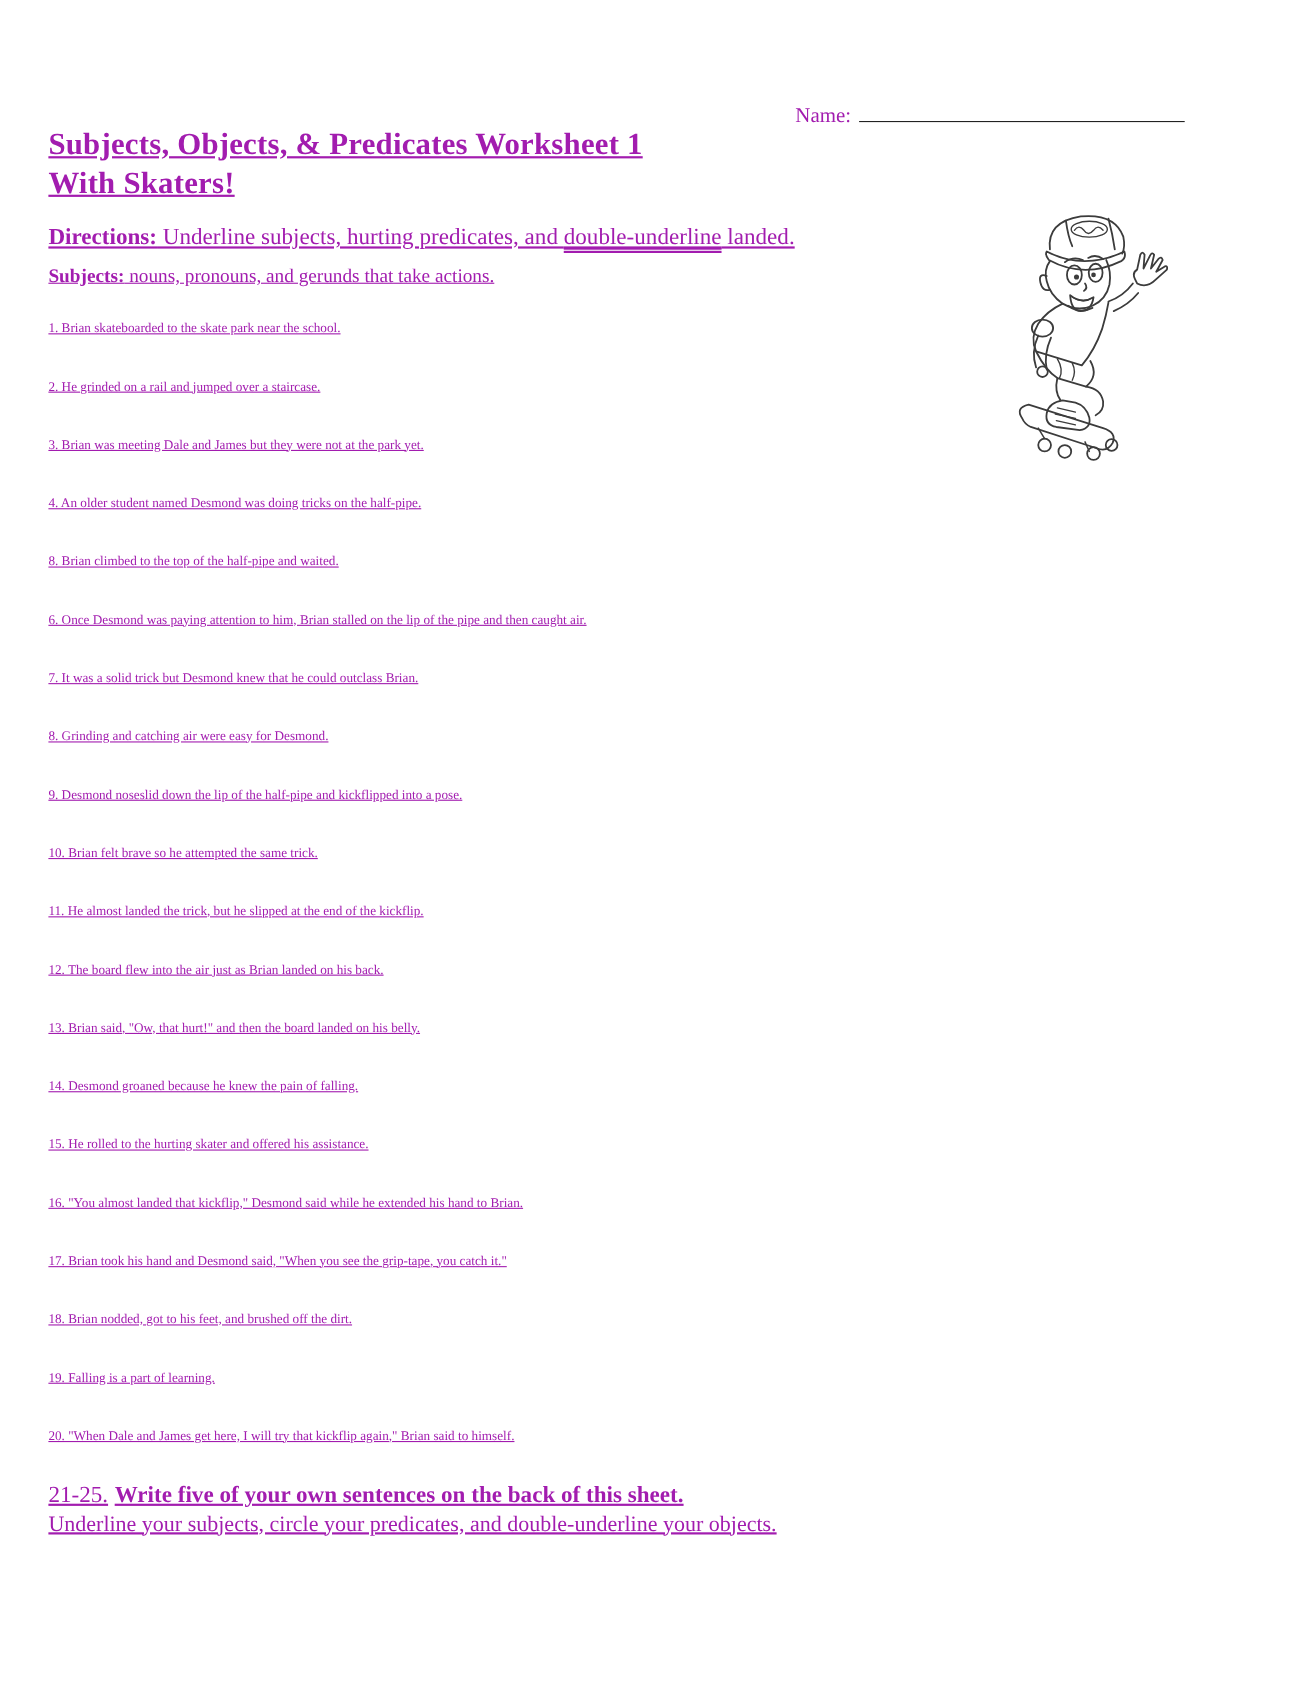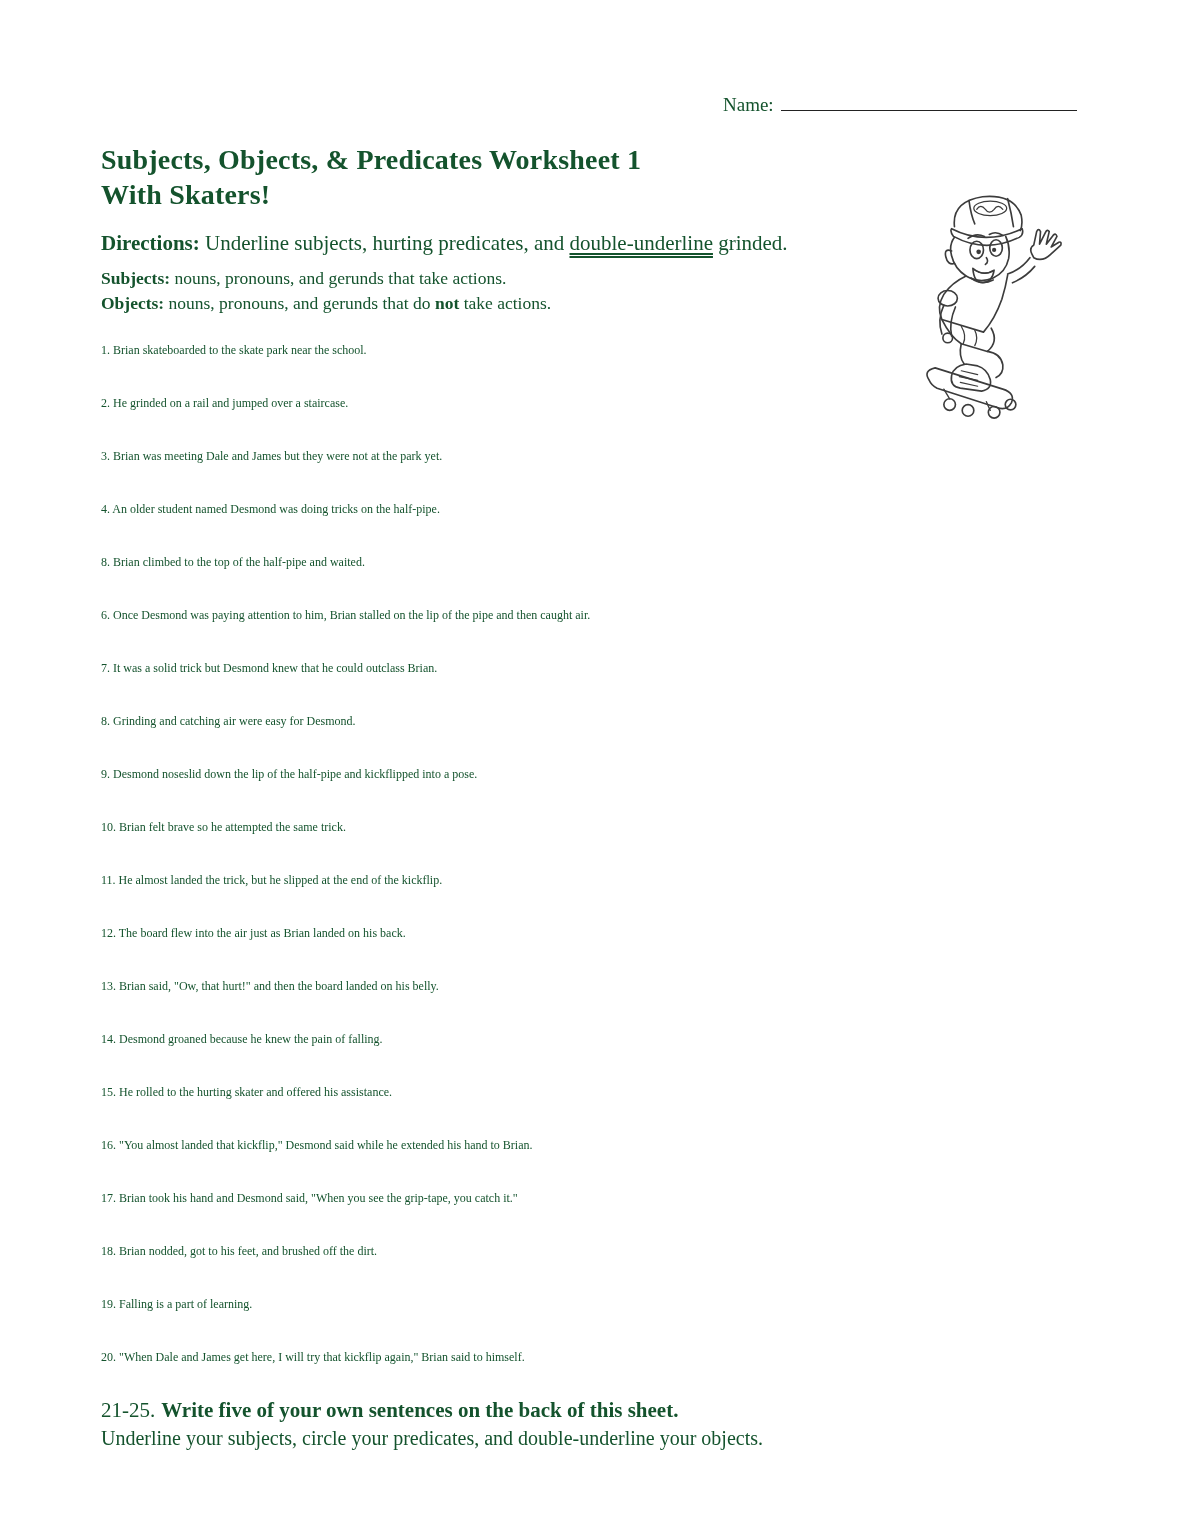--- a/index.html
+++ b/index.html
@@ -1,40 +1,41 @@
 <!DOCTYPE html>
 <html><head>
 <meta charset="utf-8">
 <style>
   html, body { margin: 0; padding: 0; background: #ffffff; }
   .page {
     position: relative;
     width: 1182px;
     height: 1529px;
     background: #ffffff;
-    color: #14532d;
+    color: #a21caf;
     font-family: "Liberation Serif", "DejaVu Serif", serif;
     overflow: hidden;
+    text-decoration: underline;
   }
   .name-row {
     position: absolute;
     top: 92px;
     left: 723px;
     font-size: 19px;
     white-space: nowrap;
   }
   .name-line {
     display: inline-block;
     width: 296px;
     height: 0.95em;
     border-bottom: 1.5px solid #222;
     margin-left: 7px;
     vertical-align: baseline;
   }
-  .content { padding: 114px 90px 0 101px; margin-top: 28px; }
+  .content { padding: 114px 90px 0 44px; }
   .title {
     margin: 0;
     font-size: 28px;
     line-height: 35px;
     font-weight: 700;
     letter-spacing: 0.2px;
   }
   .directions { margin: 19px 0 0 0; font-size: 21px; line-height: 25px; }
   .dbl { text-decoration: underline double; text-underline-offset: 3px; }
   .defs { margin: 10px 0 0 0; font-size: 17.5px; line-height: 24.5px; max-width: 760px; }
@@ -119,29 +120,26 @@
   </svg>
 
   <div class="content">
 
     <h1 class="title">
       <span>Subjects, Objects, &amp; Predicates Worksheet 1</span><br>
       <span>With Skaters!</span>
     </h1>
 
     <p class="directions">
-      <strong>Directions:</strong><span> Underline subjects, hurting predicates, and </span><span class="dbl">double-underline</span><span> grinded.</span>
+      <strong>Directions:</strong><span> Underline subjects, hurting predicates, and </span><span class="dbl">double-underline</span><span> landed.</span>
     </p>
 
     <div class="defs">
       <div>
         <strong>Subjects:</strong><span> nouns, pronouns, and gerunds that take actions.</span>
-      </div>
-      <div>
-        <strong>Objects:</strong><span> nouns, pronouns, and gerunds that do </span><strong>not</strong><span> take actions.</span>
       </div>
     </div>
 
     <div class="sentences">
       <p class="sentence">1. Brian skateboarded to the skate park near the school.</p>
       <p class="sentence">2. He grinded on a rail and jumped over a staircase.</p>
       <p class="sentence">3. Brian was meeting Dale and James but they were not at the park yet.</p>
       <p class="sentence">4. An older student named Desmond was doing tricks on the half-pipe.</p>
       <p class="sentence">8. Brian climbed to the top of the half-pipe and waited.</p>
       <p class="sentence">6. Once Desmond was paying attention to him, Brian stalled on the lip of the pipe and then caught air.</p>

